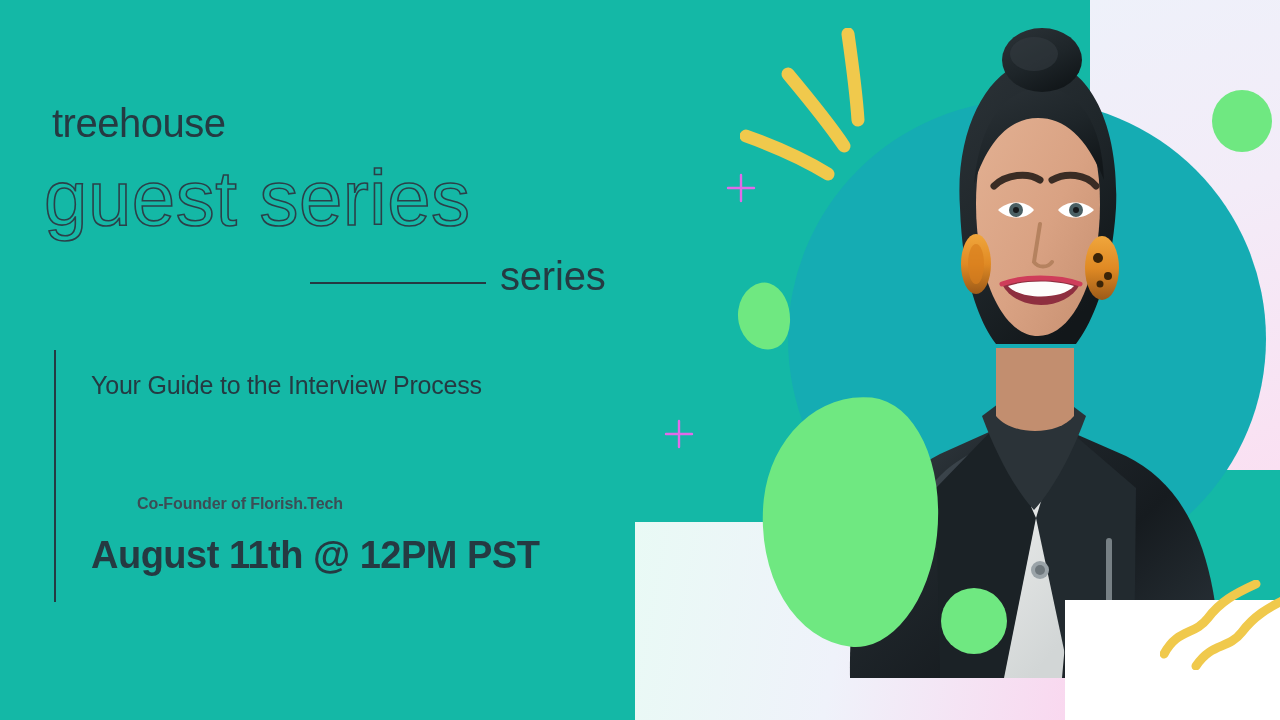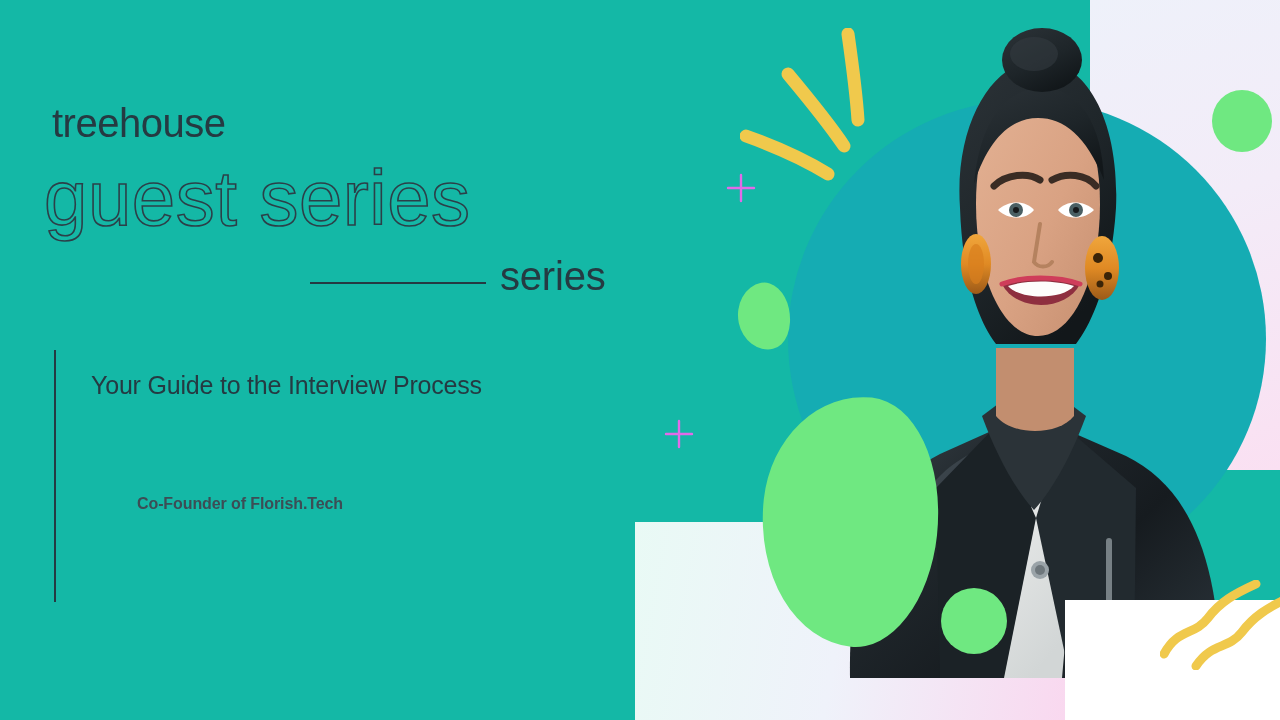--- a/index.html
+++ b/index.html
@@ -369,15 +369,16 @@
 
     <div id="series-word">series</div>
 
     <div id="vertical-rule"></div>
 
     <div id="session-title">Your Guide to the Interview Process</div>
 
 
     <div id="speaker-role">Co-Founder of Florish.Tech</div>
 
+    <div id="event-datetime">August 11th @ 12PM PST</div>
 
   </div>
 </div>
 
 </body></html>

